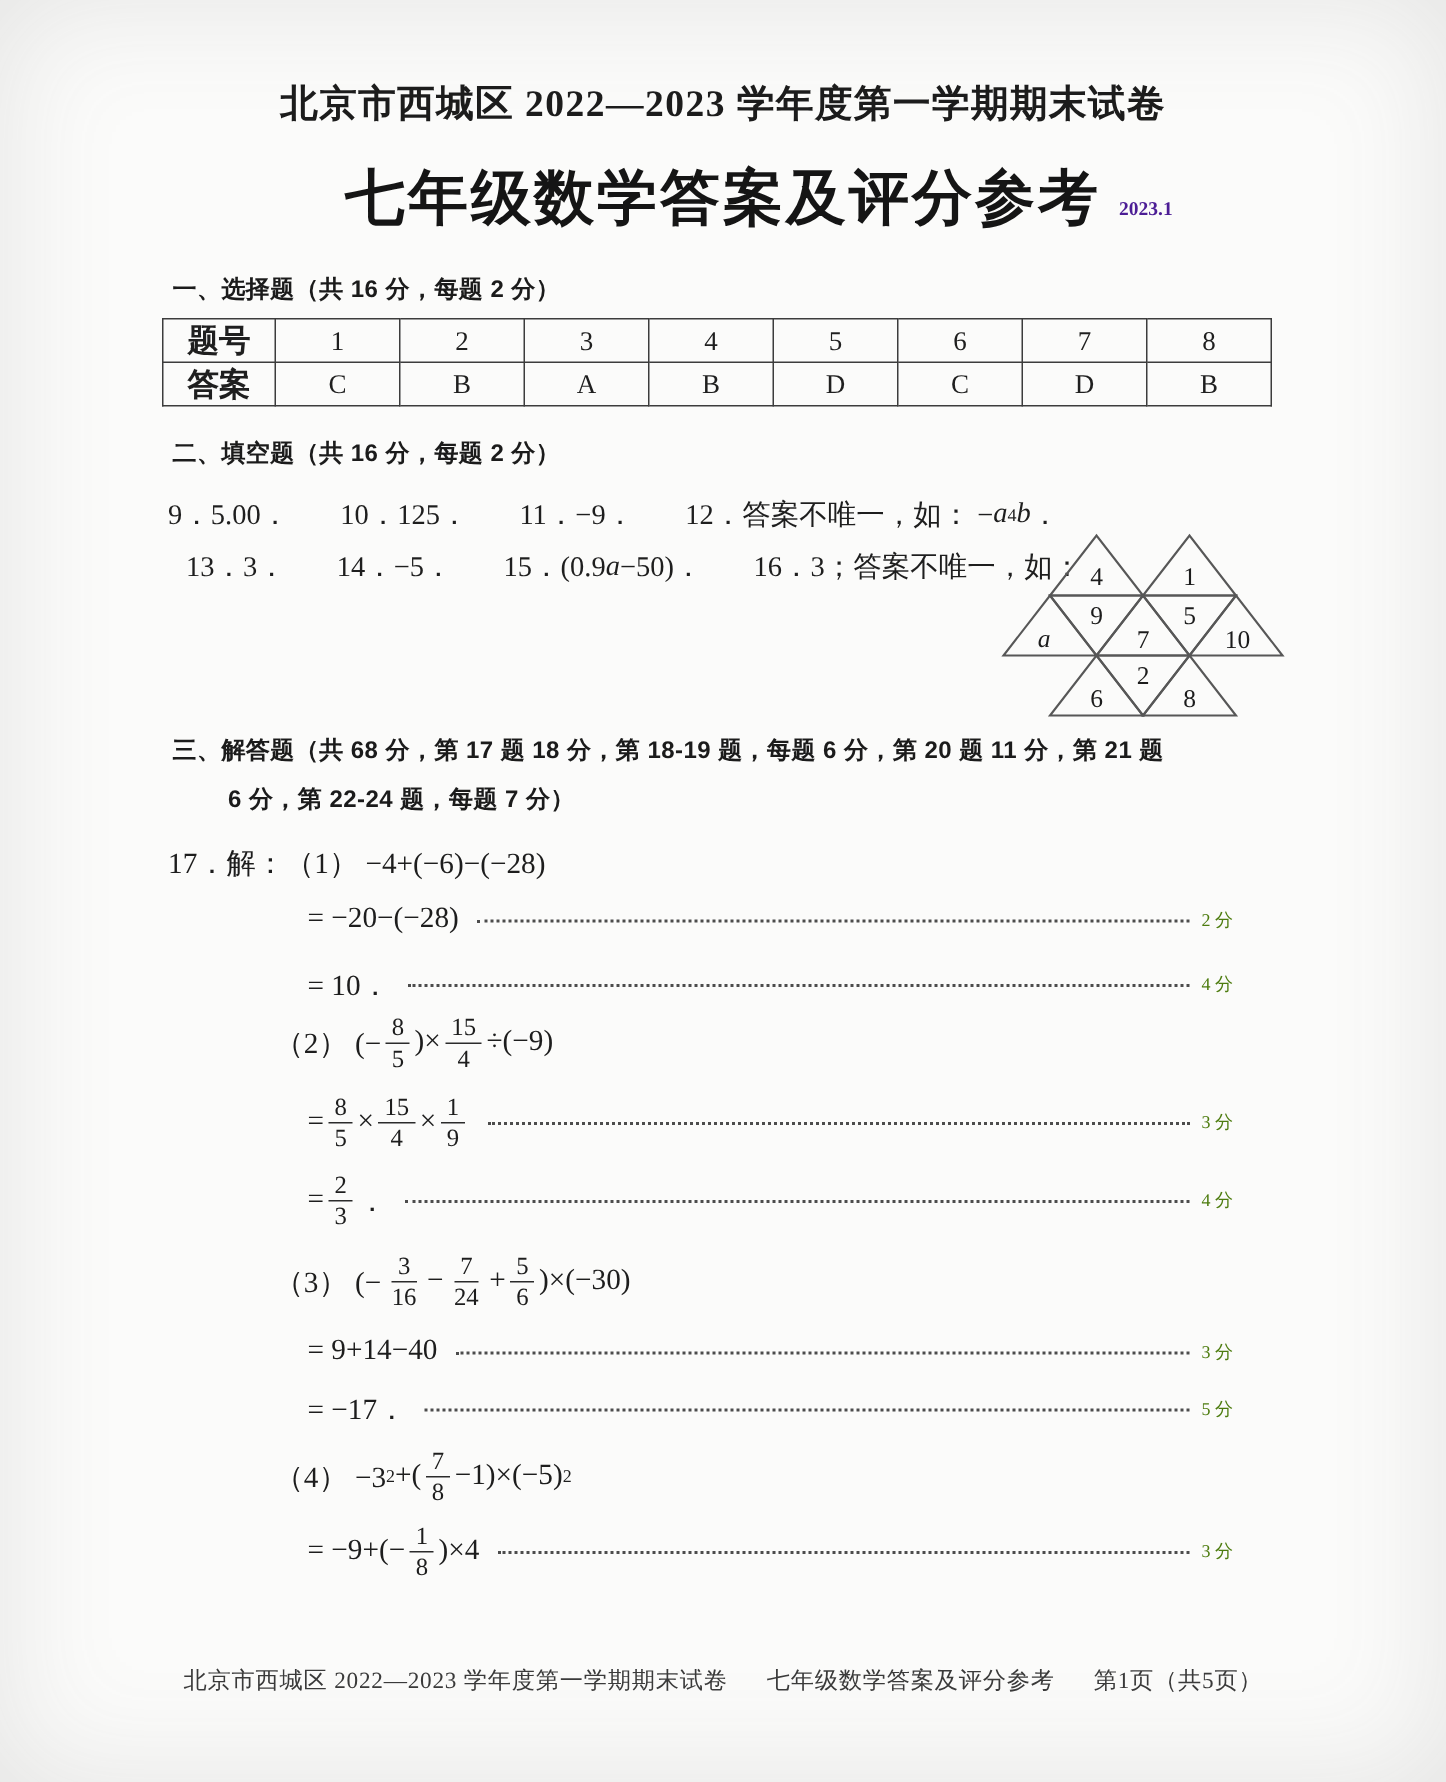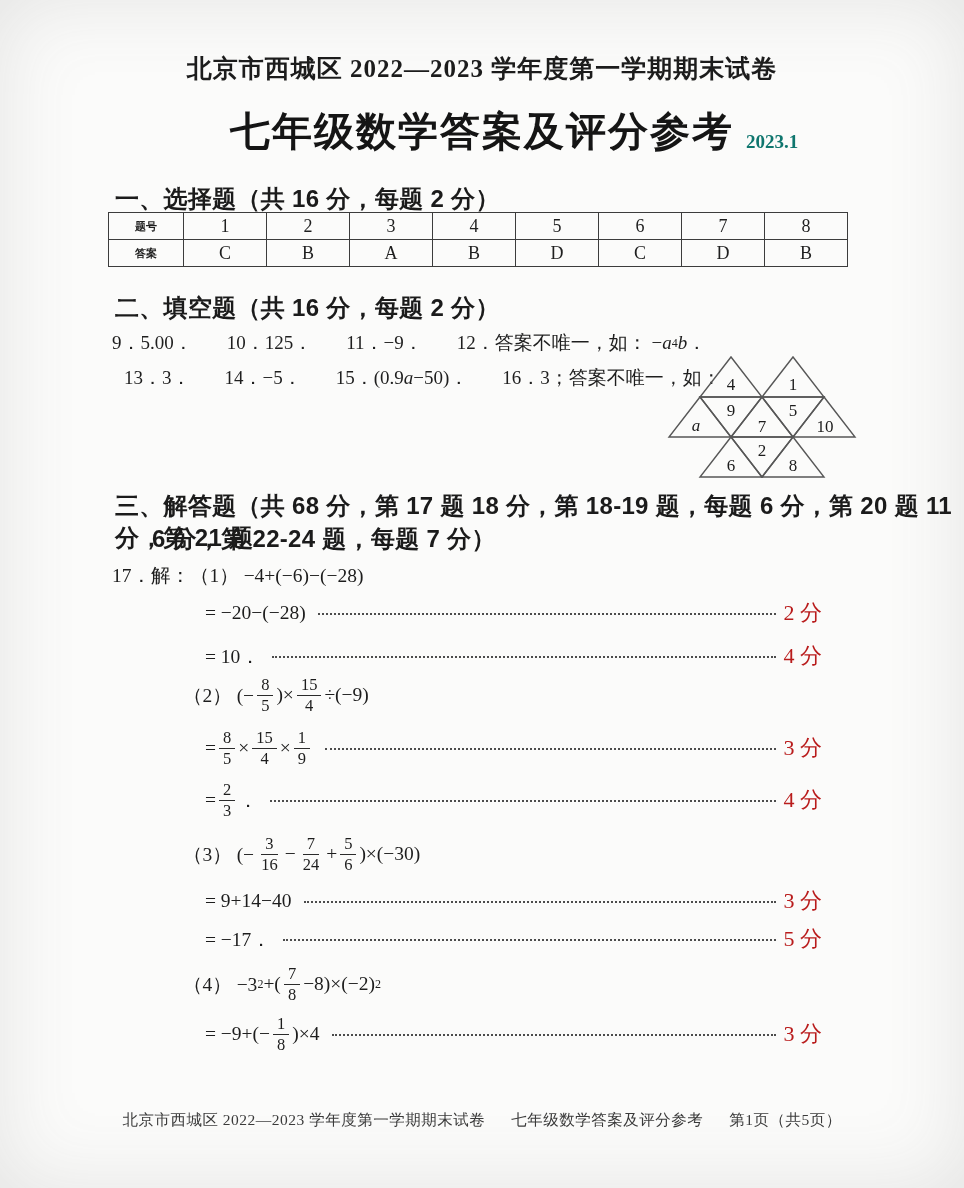--- a/index.html
+++ b/index.html
@@ -7,54 +7,54 @@
     width:964px;height:1188px;position:relative;overflow:hidden;
     background:#fbfbfa;color:#222;
     font-family:"Liberation Serif","DejaVu Serif",serif;
   }
   .page{position:absolute;inset:0;box-shadow:inset 0 0 80px rgba(90,90,90,.14);}
   .abs{position:absolute;}
 
   
   .h-line1{top:52px;left:0;width:100%;text-align:center;font-size:25px;font-weight:bold;letter-spacing:1px;color:#1c1c1c;}
   .h-title{top:104px;left:0;width:100%;text-align:center;font-size:40px;font-weight:bold;letter-spacing:2px;color:#151515;}
-  .h-date{top:131px;left:746px;font-size:19px;font-weight:bold;color:#0f766e;}
-
-  .sec-heading{font-size:24px;font-weight:bold;color:#1b1b1b;font-family:"Liberation Sans","DejaVu Sans",sans-serif;letter-spacing:.3px;}
+  .h-date{top:131px;left:746px;font-size:13px;font-weight:bold;color:#4c1d95;}
+
+  .sec-heading{font-size:16px;font-weight:bold;color:#1b1b1b;font-family:"Liberation Sans","DejaVu Sans",sans-serif;letter-spacing:.3px;}
   #sec1-heading{top:183px;left:115px;}
   #sec2-heading{top:292px;left:115px;}
   #sec3-heading-1{top:490px;left:115px;}
   #sec3-heading-2{top:523px;left:152px;}
 
   
   #answer-table{top:212px;left:108px;border-collapse:collapse;table-layout:fixed;}
   #answer-table td{
     border:1.4px solid #3c3c3c;height:26px;text-align:center;vertical-align:middle;
     font-size:18px;color:#1f1f1f;padding:0;
   }
-  #answer-table td.rowhead{width:74px;font-family:"Liberation Sans","DejaVu Sans",sans-serif;font-weight:bold;font-size:11px;}
+  #answer-table td.rowhead{width:74px;font-family:"Liberation Sans","DejaVu Sans",sans-serif;font-weight:bold;font-size:21px;}
   #answer-table td.cell{width:82px;}
 
   
   .tok-line{font-size:19px;color:#1e1e1e;white-space:nowrap;display:flex;align-items:center;}
   #fill-line-1{top:330px;left:112px;}
   #fill-line-2{top:365px;left:124px;}
   .gap{display:inline-block;width:34px;}
   sup{font-size:12px;line-height:0;}
   i{font-family:"Liberation Serif","DejaVu Serif",serif;}
 
   
   .eqrow{position:absolute;display:flex;align-items:center;height:30px;font-size:19.5px;color:#1d1d1d;white-space:nowrap;}
   .eqrow.tall{height:58px;}
   .expr{display:inline-flex;align-items:center;}
   .frac{display:inline-flex;flex-direction:column;align-items:center;vertical-align:middle;margin:0 3px;font-size:16.5px;line-height:1.18;color:#1d1d1d;}
   .frac .num{padding:0 4px;border-bottom:1.5px solid #2b2b2b;}
   .frac .den{padding:0 4px;}
   .leader{flex:1 1 auto;align-self:center;height:0;border-bottom:2.6px dotted #4c4c4c;margin:0 8px 0 12px;transform:translateY(1px);}
-  .score{font-size:22px;color:#b91c1c;}
+  .score{font-size:12px;color:#4d7c0f;}
 
   
   #triangle-figure{top:354px;left:666px;}
   #triangle-figure text{font-size:17px;fill:#1c1c1c;font-family:"Liberation Serif","DejaVu Serif",serif;}
 
   
   #footer{top:1110px;left:0;width:100%;display:flex;justify-content:center;font-size:15.5px;color:#3a3a3a;letter-spacing:.5px;}
   #footer span{margin:0 13px;}
 </style>
 </head>
@@ -252,21 +252,21 @@
       </div>
       <div class="eqrow tall" style="left: 183px; top: 955px;">
         <span class="expr">
           <span>（4） −3</span>
           <sup>2</sup>
           <span>+(</span>
           <span class="frac">
             <span class="num">7</span>
             <span class="den">8</span>
           </span>
-          <span>−8)×(−2)</span>
+          <span>−1)×(−5)</span>
           <sup>2</sup>
         </span>
       </div>
       <div class="eqrow tall" style="left: 205px; top: 1005px; width: 617px;">
         <span class="expr">
           <span>= −9+(−</span>
           <span class="frac">
             <span class="num">1</span>
             <span class="den">8</span>
           </span>

